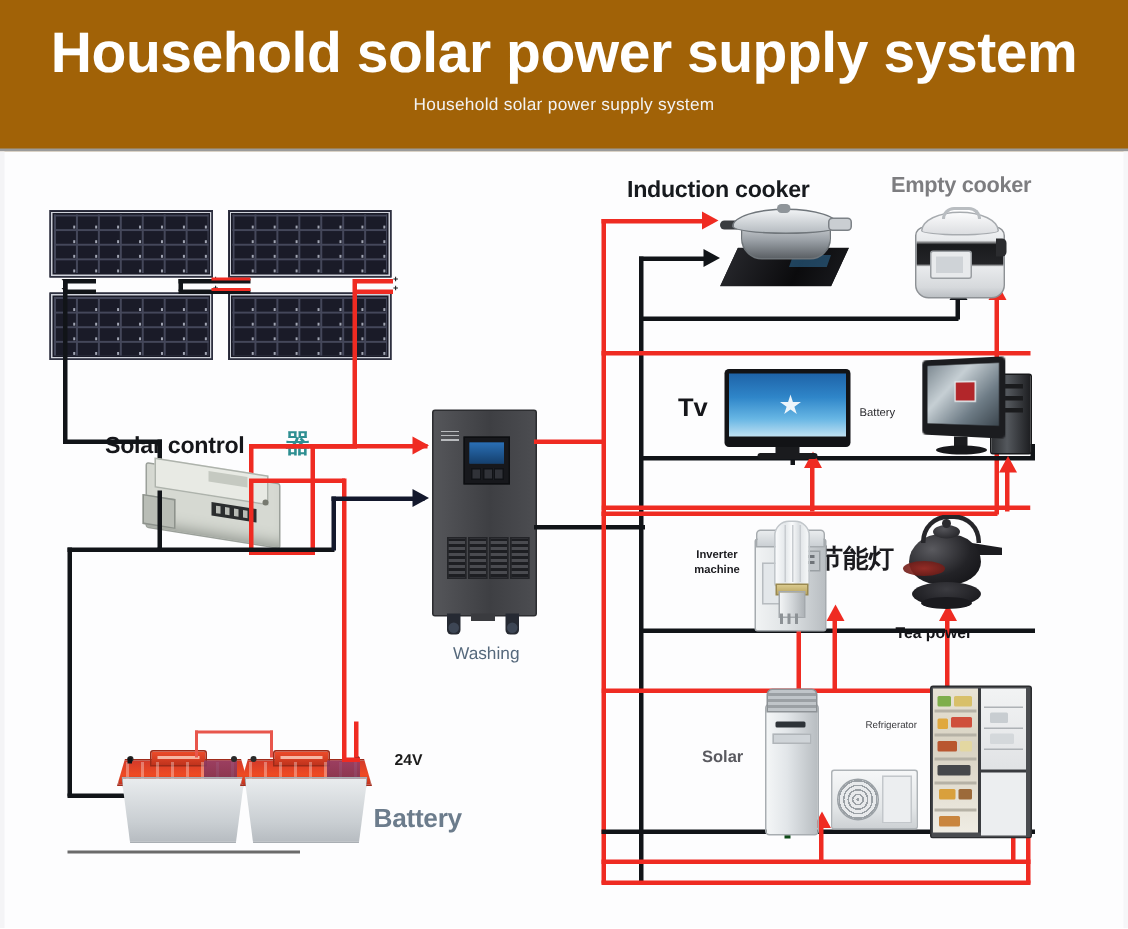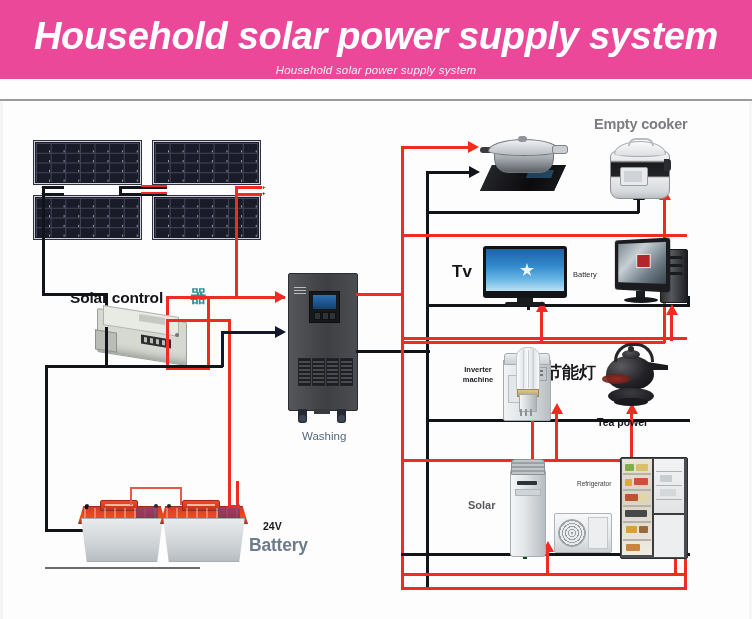--- a/index.html
+++ b/index.html
@@ -1,20 +1,20 @@
 <!DOCTYPE html>
 <html><head>
 <meta charset="utf-8">
 <style>
   html,body{margin:0;padding:0;background:#fff;}
   body{font-family:"Liberation Sans","DejaVu Sans",sans-serif;}
   #page{position:relative;width:752px;height:619px;overflow:hidden;background:#fefeff;}
 
   
-  #header{position:absolute;left:0;top:0;width:752px;height:79px;background:#ec4899;font-style:italic;}
+  #header{position:absolute;left:0;top:0;width:752px;height:101px;background:#a16207;}
   #header-title{position:absolute;left:0;top:14px;width:752px;text-align:center;
       color:#ffffff;font-size:38px;font-weight:bold;letter-spacing:-0.3px;line-height:44px;}
   #header-sub{position:absolute;left:0;top:64px;width:752px;text-align:center;
       color:#f2f2f2;font-size:11.5px;font-weight:normal;letter-spacing:0.2px;}
   #header-rule{position:absolute;left:0;top:99px;width:752px;height:2px;background:#9b9b9b;}
 
   
   #canvas{position:absolute;left:0;top:101px;width:752px;height:518px;background:#fdfdfe;}
   #canvas-edge-l{position:absolute;left:0;top:0;width:3px;height:518px;background:#f4f4f6;}
   #canvas-edge-r{position:absolute;right:0;top:0;width:3px;height:518px;background:#f6f6f8;}
@@ -39,21 +39,21 @@
   .ab-u{border-left:6px solid transparent;border-right:6px solid transparent;border-bottom:11px solid #111418;}
   .ag-u{border-left:7px solid transparent;border-right:7px solid transparent;border-bottom:13px solid #0d4a17;}
 
   
   .lbl{position:absolute;white-space:nowrap;}
   #lbl-solar-battery{left:22px;top:13px;font-size:19.5px;font-weight:bold;color:#2d2d33;letter-spacing:-0.2px;}
   #lbl-solar-control{left:70px;top:188px;font-size:15.5px;font-weight:bold;color:#15161a;letter-spacing:-0.2px;}
   #lbl-solar-control-cn{left:190px;top:186px;font-size:17px;font-weight:bold;color:#2e8f92;
       font-family:"DejaVu Sans",sans-serif;line-height:18px;}
   #lbl-inverter{left:302px;top:329px;font-size:11.5px;color:#56697c;}
-  #lbl-24v{left:263px;top:419px;font-size:10.5px;font-weight:bold;color:#1a1a1a;}
+  #lbl-24v{left:263px;top:400px;font-size:10.5px;font-weight:bold;color:#1a1a1a;}
   #lbl-battery{left:249px;top:434px;font-size:17.5px;font-weight:bold;color:#6c7c8c;letter-spacing:-0.2px;}
   #lbl-induction{left:418px;top:17px;font-size:15.5px;font-weight:bold;color:#171a1e;letter-spacing:-0.2px;}
   #lbl-rice{left:594px;top:15px;font-size:14.5px;font-weight:bold;color:#7d7d80;letter-spacing:-0.2px;}
   #lbl-tv{left:452px;top:161px;font-size:17px;font-weight:bold;color:#15161a;}
   #lbl-computer{left:573px;top:169px;font-size:7.5px;color:#2a2a2e;}
   #lbl-washing{left:452px;top:264px;width:52px;font-size:7.5px;font-weight:bold;color:#1a1a1e;
       line-height:10px;text-align:center;white-space:normal;}
   #lbl-lamp-cn{left:545px;top:260px;font-size:17px;font-weight:bold;color:#1b1b1f;
       font-family:"DejaVu Sans",sans-serif;}
   #lbl-kettle{left:597px;top:315px;font-size:10.5px;font-weight:bold;color:#141418;}
@@ -272,20 +272,21 @@
 
   <div id="canvas">
     <div id="canvas-edge-l"></div>
     <div id="canvas-edge-r"></div>
 
     <div class="lbl" id="lbl-solar-control">Solar control</div>
     <div class="lbl" id="lbl-solar-control-cn">器</div>
     <div class="lbl" id="lbl-inverter">Washing</div>
     <div class="lbl" id="lbl-24v">24V</div>
     <div class="lbl" id="lbl-battery">Battery</div>
+    <div class="lbl" id="lbl-induction">Induction cooker</div>
     <div class="lbl" id="lbl-rice">Empty cooker</div>
     <div class="lbl" id="lbl-tv">Tv</div>
     <div class="lbl" id="lbl-computer">Battery</div>
     <div class="lbl" id="lbl-washing">Inverter machine</div>
     <div class="lbl" id="lbl-lamp-cn">节能灯</div>
     <div class="lbl" id="lbl-kettle">Tea power</div>
     <div class="lbl" id="lbl-empty">Solar</div>
     <div class="lbl" id="lbl-fridge">Refrigerator</div>
 
     <div class="panel" style="left:33px;top:39px;width:107px;height:43px;">

